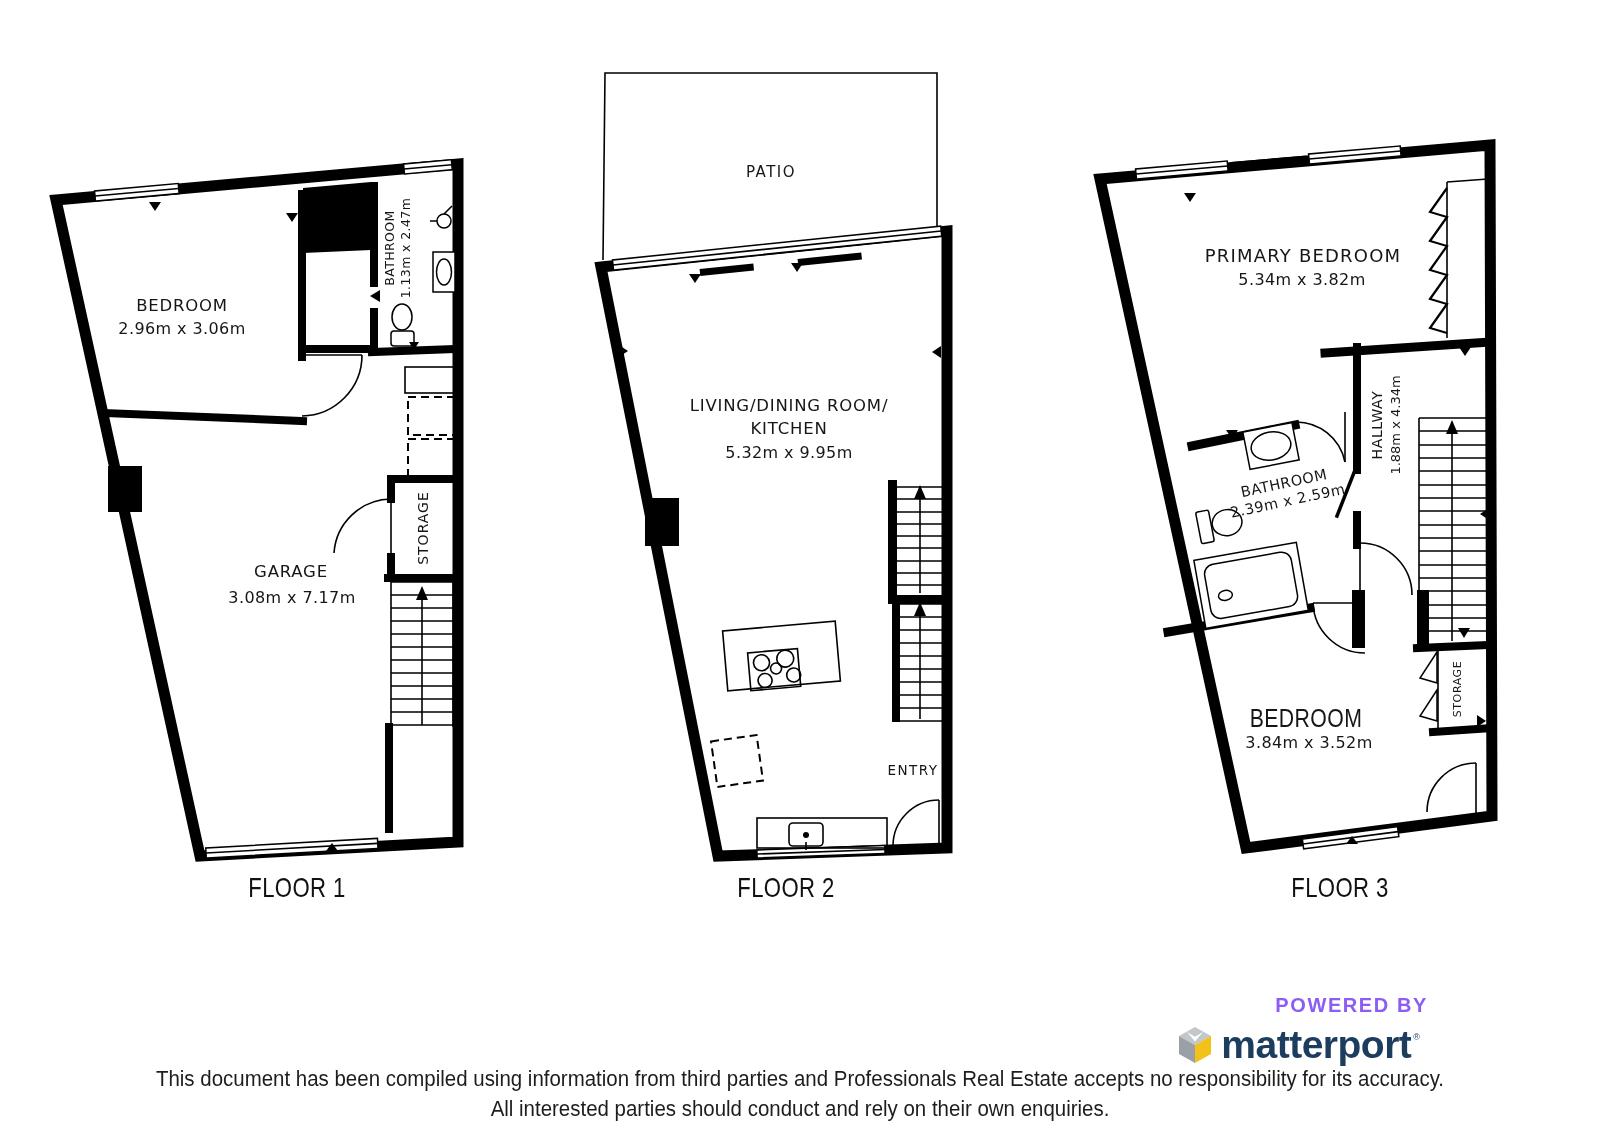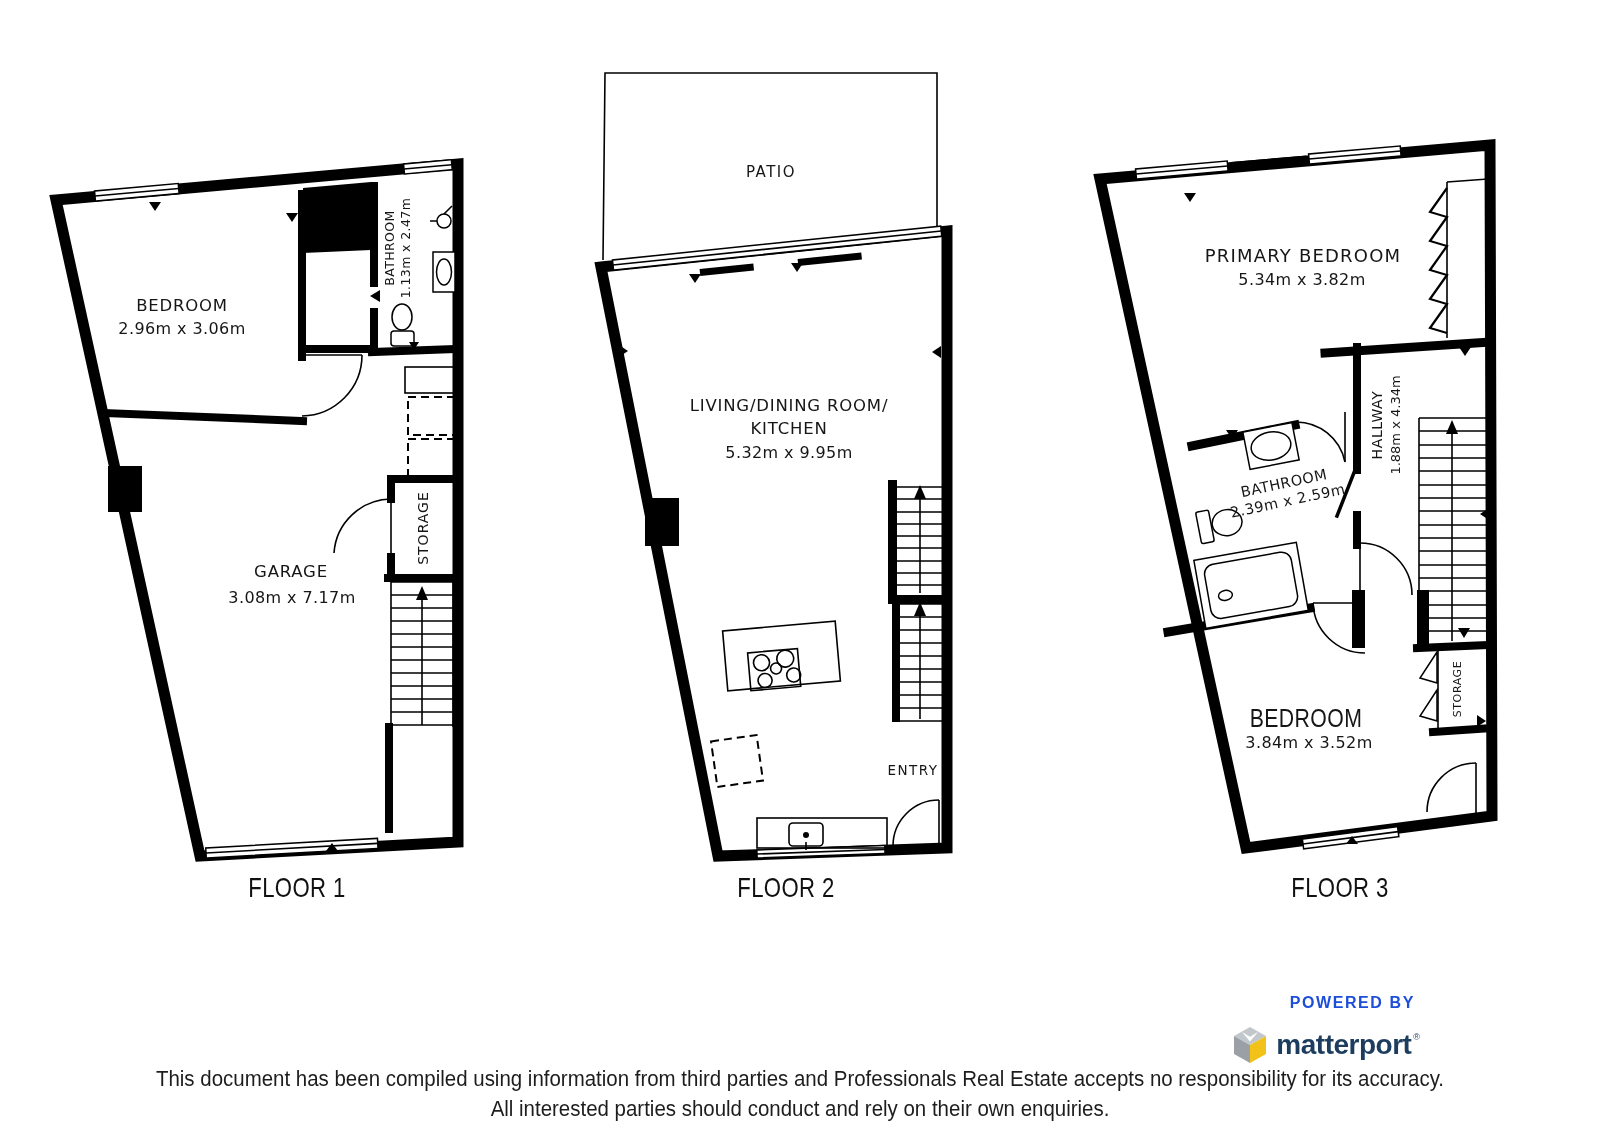--- a/index.html
+++ b/index.html
@@ -22,26 +22,26 @@
   .t-sm2{font-size:14px;letter-spacing:1px;}
   .t-xs{font-size:11px;letter-spacing:0.6px;}
   .t-patio{font-size:15px;letter-spacing:1.5px;}
   .t-entry{font-size:13.5px;letter-spacing:1.5px;}
   .t-floor{font-family:"Liberation Sans",sans-serif;font-size:27px;letter-spacing:0.5px;fill:#111;}
   .t-cond{font-family:"Liberation Sans",sans-serif;font-size:25px;letter-spacing:0.5px;}
   .t-primary{font-size:18px;letter-spacing:1.2px;}
   .t-hall{font-size:14px;letter-spacing:0.6px;}
   .t-halldims{font-size:13px;}
   .t-bath3{font-size:14.5px;letter-spacing:0.5px;}
-  .powered{position:absolute;top:994px;right:185px;color:#1d4ed8;
-           font-family:"Liberation Sans",sans-serif;font-weight:700;font-size:16px;letter-spacing:1.6px;}
+  .powered{position:absolute;top:994px;right:172px;color:#8b5cf6;
+           font-family:"Liberation Sans",sans-serif;font-weight:700;font-size:20px;letter-spacing:1.6px;}
   .brandrow{position:absolute;top:1026px;right:180px;display:flex;align-items:center;}
   .cube{margin-right:9px;}
   .brand{color:#1d3d5f;font-family:"Liberation Sans",sans-serif;font-weight:700;
-         font-size:28px;letter-spacing:-0.5px;line-height:38px;}
+         font-size:39px;letter-spacing:-0.5px;line-height:38px;}
   .tm{color:#1d3d5f;font-family:"Liberation Sans",sans-serif;font-size:9px;
       align-self:flex-start;margin-top:6px;margin-left:2px;}
   .disc{position:absolute;left:0;width:1600px;text-align:center;color:#1d1d1d;
         font-family:"Liberation Sans",sans-serif;font-size:22px;transform:scaleX(0.93);}
   .l1{top:1066px;}
   .l2{top:1096px;}
 </style>
 </head>
 <body>
 

